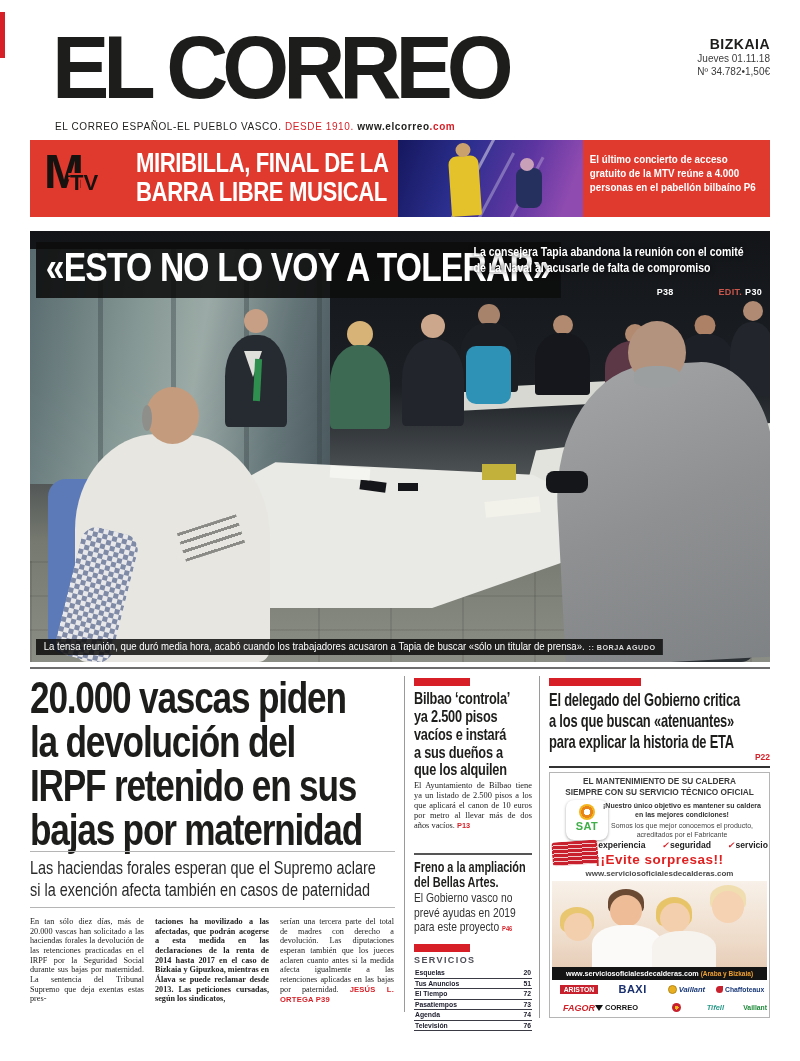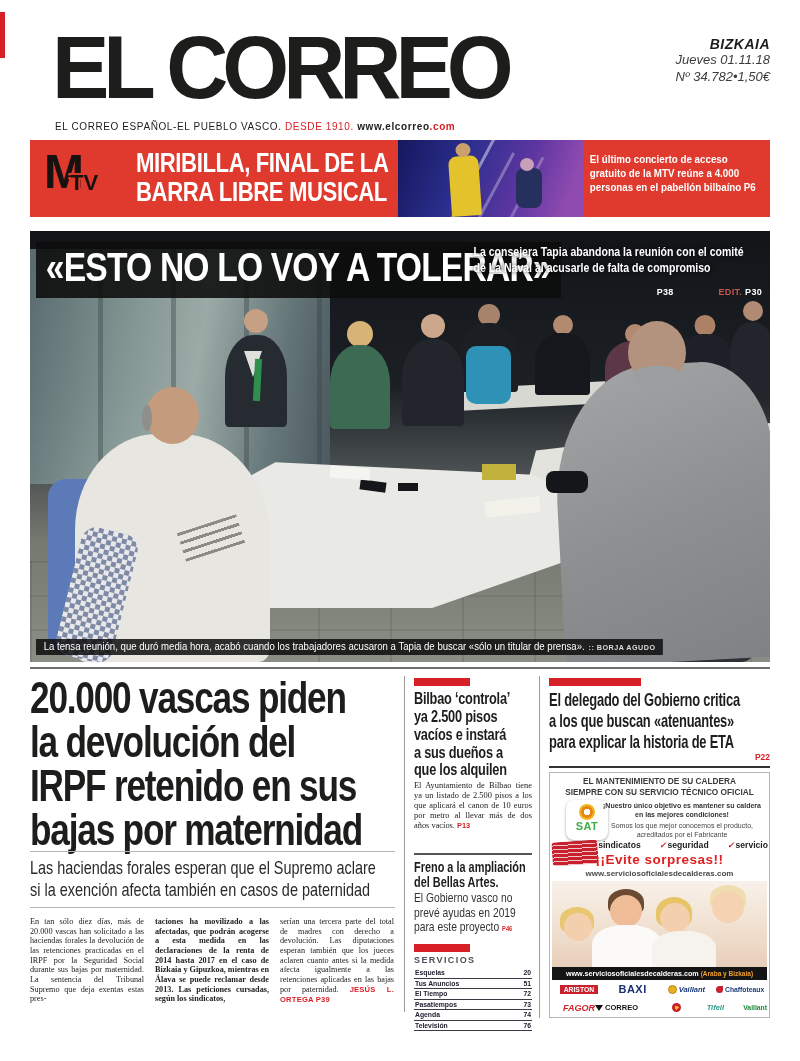--- a/index.html
+++ b/index.html
@@ -4,23 +4,23 @@
 <style>
   * { margin:0; padding:0; box-sizing:border-box; }
   html,body { width:800px; height:1061px; background:#fff; position:relative; overflow:hidden;
               font-family:"Liberation Sans", sans-serif; color:#1d1d1b; }
   .abs { position:absolute; }
 
   
   .corner-strip { left:0; top:12px; width:5px; height:46px; background:#d71f27; }
   .masthead { left:52px; top:22px; font-size:86px; font-weight:900; letter-spacing:-6px;
               line-height:1; color:#1d1d1b; transform:scaleY(1.04); transform-origin:left top; }
-  .ed-info { right:30px; top:36px; text-align:right;font-style:italic; }
+  .ed-info { right:30px; top:36px; text-align:right; }
   .ed-name { font-size:14px; font-weight:900; letter-spacing:.5px; }
-  .ed-line { font-size:13px; color:#3c3c3c; line-height:1.3; }
+  .ed-line { font-size:10px; color:#3c3c3c; line-height:1.3; }
   .tagline { left:55px; top:121px; font-size:10px; letter-spacing:.6px; font-weight:500; }
   .tagline .since { color:#d71f27; }
   .tagline .urlb { font-weight:900; }
   .tagline .urlt { font-weight:900; color:#d71f27; }
 
   
   .banner { left:30px; top:140px; width:740px; height:77px; background:#e0392e; }
   .mtv { position:absolute; left:14px; top:10px; width:72px; height:56px; color:#151210; }
   .mtv-m { font-size:48px; font-weight:900; letter-spacing:-5px; line-height:.9; }
   .mtv-tv { position:absolute; left:26px; top:20px; font-size:22px; font-weight:900;
@@ -398,21 +398,21 @@
     <div>SIEMPRE CON SU SERVICIO TÉCNICO OFICIAL</div>
   </div>
   <div class="sat">
     <i class="sat-flower"></i>
     <div class="sat-txt">SAT</div>
   </div>
   <div class="sat-ribbon"></div>
   <div class="ad-slogan">¡Nuestro único objetivo es mantener su caldera en las mejores condiciones!</div>
   <div class="ad-body">Somos los que mejor conocemos el producto, acreditados por el Fabricante</div>
   <div class="ad-checks">
-    <span><i class="chk">✓</i><span>sindicatos</span></span>
+    <span><i class="chk">✓</i><span>experiencia</span></span>
     <span><i class="chk">✓</i><span>seguridad</span></span>
     <span><i class="chk">✓</i><span>servicio</span></span>
   </div>
   <div class="ad-warning">¡¡Evite sorpresas!!</div>
   <div class="ad-url">www.serviciosoficialesdecalderas.com</div>
   <div class="ad-photo">
     <i class="hair" style="left:8px;top:26px;width:34px;height:26px;background:#e9c670;"></i>
     <i class="face" style="left:12px;top:32px;width:28px;height:28px;"></i>
     <i class="hair" style="left:56px;top:8px;width:36px;height:26px;background:#6b4a33;"></i>
     <i class="face" style="left:58px;top:14px;width:32px;height:32px;background:#eebd98;"></i>

